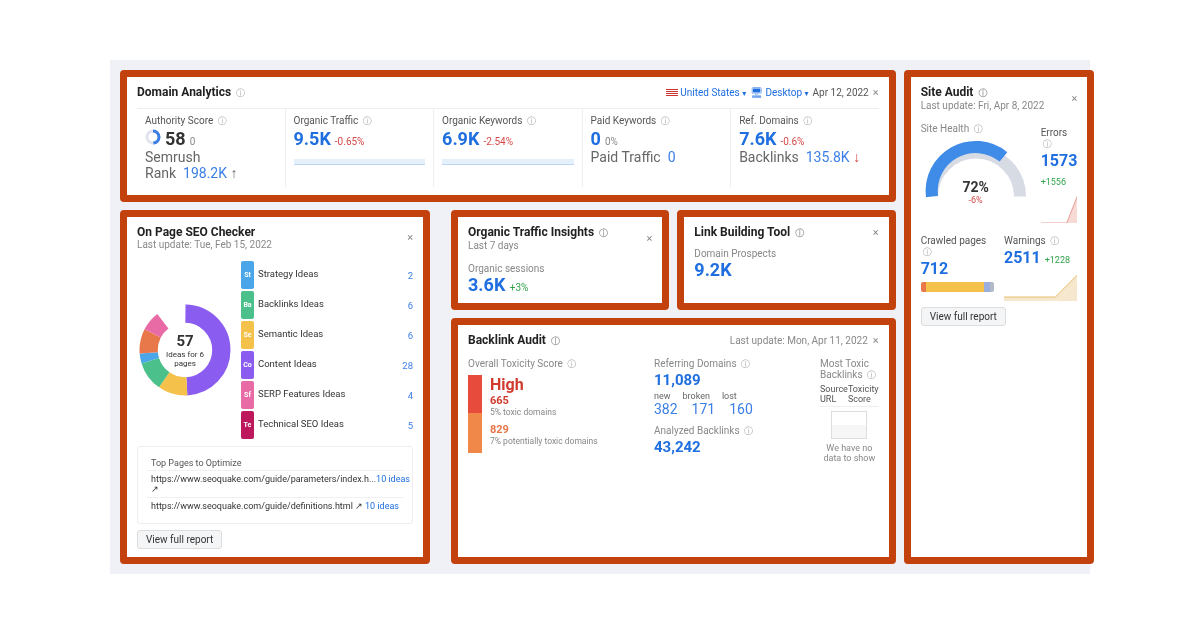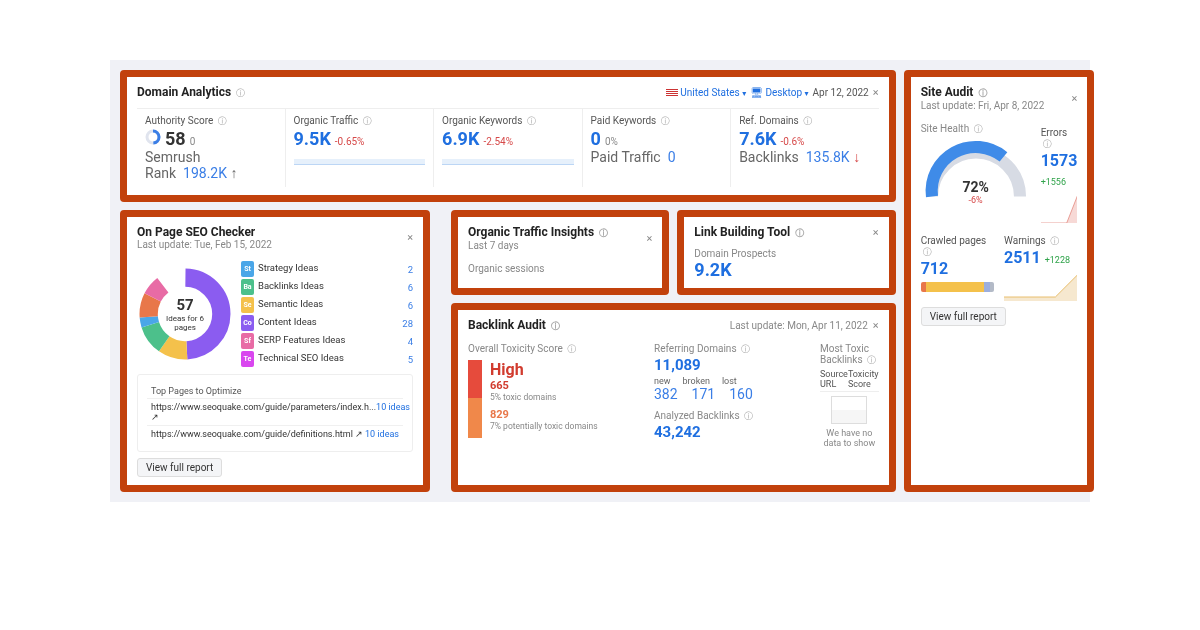--- a/index.html
+++ b/index.html
@@ -41,21 +41,21 @@
   .tri { display:flex; flex-direction:column; gap:8px; flex:1; }
   .tri-row { display:flex; gap:8px; }
   .tri-card { flex:1; }
 
   
   .donut-row { display:flex; gap:8px; align-items:center; margin-top:6px;}
   .donut-center { position:absolute; left:50%; top:50%; transform:translate(-50%,-50%); text-align:center; font-size:8px; }
   .donut-center b { display:block; font-size:15px; }
   .legend { flex:1; font-size:9.5px; }
   .legend-row { display:flex; align-items:center; justify-content:space-between; padding:1px 0;}
-  .ico-sq { width:13px; height:16px; border-radius:2px; display:inline-flex; align-items:center; justify-content:center; color:#fff; font-size:7px; font-weight:700; margin-right:4px;}
+  .ico-sq { width:13px; height:28px; border-radius:2px; display:inline-flex; align-items:center; justify-content:center; color:#fff; font-size:7px; font-weight:700; margin-right:4px;}
   .topp { margin-top:6px; border:1px solid #eee; border-radius:3px; padding:9px; font-size:9px;}
   .topp-title { padding:2px 4px; color:#555;}
   .topp-row { display:flex; justify-content:space-between; padding:3px 4px; border-top:1px solid #f0f0f0;}
   .ideas-link { color:#1f6fe0; white-space:nowrap;}
 
   .btn { display:inline-block; background:#f4f5f7; border:1px solid #ddd; border-radius:3px; padding:3px 8px; font-size:10px; cursor:pointer; margin-top:6px;}
 
   .big-blue { color:#1f6fe0; font-size:18px; font-weight:700;}
   .pos { color:#2fa34a; font-size:10px; font-weight:400;}
 
@@ -187,21 +187,21 @@
                 </div>
             <div class="legend-row">
                   <span><span class="ico-sq" style="background:#8b5cf0">Co</span><span>Content Ideas</span></span>
                   <span class="blue-l">28</span>
                 </div>
             <div class="legend-row">
                   <span><span class="ico-sq" style="background:#e86ba5">Sf</span><span>SERP Features Ideas</span></span>
                   <span class="blue-l">4</span>
                 </div>
             <div class="legend-row">
-                  <span><span class="ico-sq" style="background:#d946ef">Te</span><span>Technical SEO Ideas</span></span>
+                  <span><span class="ico-sq" style="background:#be185d">Te</span><span>Technical SEO Ideas</span></span>
                   <span class="blue-l">5</span>
                 </div>
           </div>
         </div>
         <div class="topp">
           <div class="topp-title">Top Pages to Optimize</div>
           <div class="topp-row">
                 <span><span>https://www.seoquake.com/guide/parameters/index.h...</span> <span>↗</span></span>
                 <span class="ideas-link">10 ideas</span>
               </div>
@@ -217,20 +217,21 @@
         <div class="tri-row">
           <div class="card tri-card">
             <div class="card-head">
               <div>
                 <div class="card-title"><span>Organic Traffic Insights</span> <span class="info-ic">ⓘ</span></div>
                 <div class="sub">Last 7 days</div>
               </div>
               <span class="close-x">×</span>
             </div>
             <div class="sub" style="margin-top:8px;">Organic sessions</div>
+            <div class="big-blue"><span>3.6K</span> <span class="pos">+3%</span></div>
           </div>
           <div class="card tri-card">
             <div class="card-head">
               <div class="card-title"><span>Link Building Tool</span> <span class="info-ic">ⓘ</span></div>
               <span class="close-x">×</span>
             </div>
             <div class="sub" style="margin-top:4px;">Domain Prospects</div>
             <div class="big-blue">9.2K</div>
           </div>
         </div>

